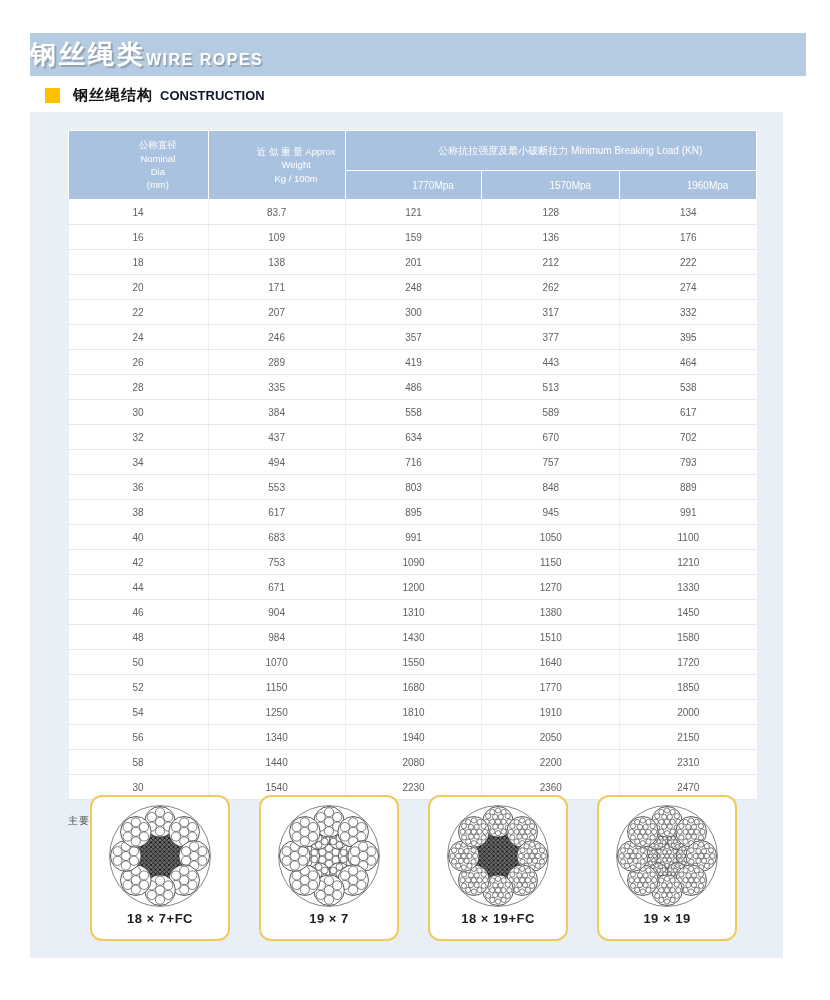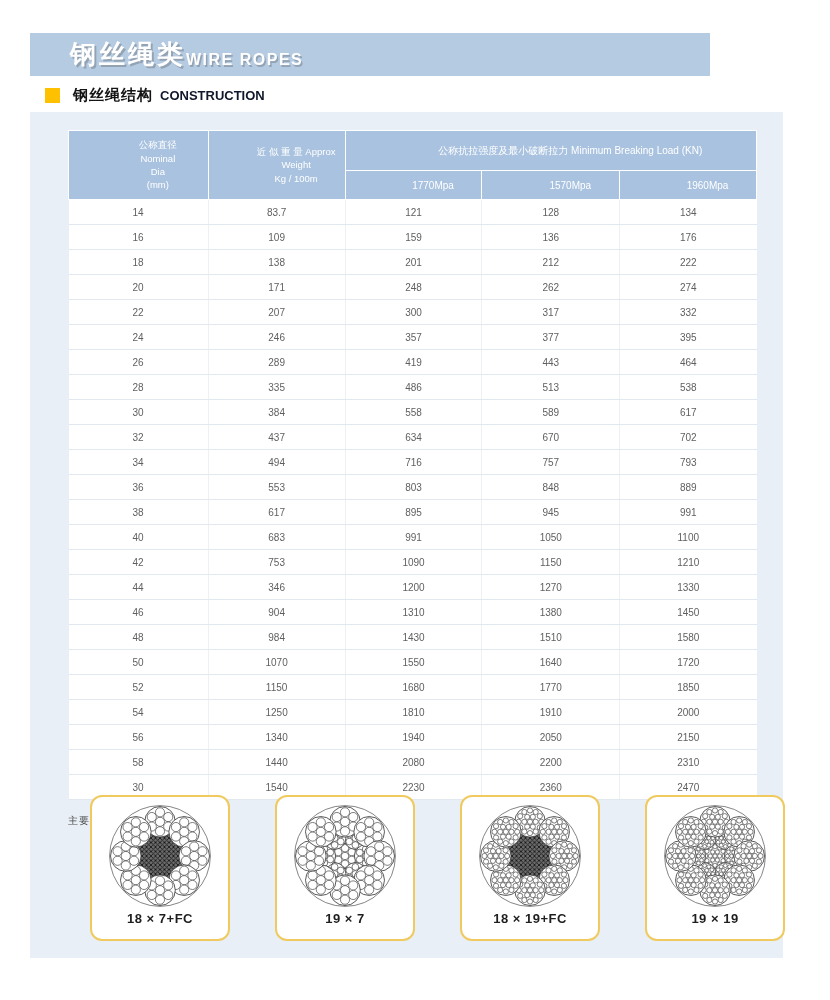--- a/index.html
+++ b/index.html
@@ -5,23 +5,23 @@
   html,body{margin:0;padding:0;}
   body{
     width:830px;height:1000px;background:#ffffff;
     font-family:"Liberation Sans",sans-serif;
     position:relative;overflow:hidden;
   }
   .page{position:relative;width:830px;height:1000px;background:#fff;}
 
   
   .title-band{
-    position:absolute;left:30px;top:33px;width:680px;height:43px;
+    position:absolute;left:30px;top:33px;width:776px;height:43px;
     background:var(--band_blue,#b5cbe2);
-    display:flex;align-items:center;box-sizing:border-box;padding-left:40px;
+    display:flex;align-items:center;box-sizing:border-box;
   }
   .title-cn{
     font-size:26px;font-weight:bold;color:#fff;letter-spacing:3px;
     text-shadow:2px 2px 0 #93a3b4;
   }
   .title-en{
     font-size:16px;font-weight:bold;color:#fff;letter-spacing:1.5px;
     margin-left:0;margin-top:10px;text-shadow:1.5px 1.5px 0 #93a3b4;
   }
 
@@ -49,21 +49,21 @@
   .pre{white-space:pre-line;}
   tbody td{
     background:#fff;height:22px;font-size:10px;color:#5f5f5f;text-align:center;
     border-bottom:1px solid #e2e8f0;border-left:1px solid #edf1f6;
   }
   tbody tr td:first-child{border-left:none;}
 
   .footnote{margin-top:14px;font-size:10px;color:#4a4a4a;letter-spacing:1px;}
 
   
-  .cards{position:absolute;left:90px;top:795px;display:flex;gap:45px;}
+  .cards{position:absolute;left:90px;top:795px;display:flex;gap:29px;}
   .card{
     width:140px;height:146px;background:#fff;
     border:2px solid var(--card_border,#f0ca5e);border-radius:12px;
     box-sizing:border-box;display:flex;flex-direction:column;align-items:center;
     padding-top:5px;
   }
   .card svg{width:108px;height:108px;display:block;}
   .card-label{font-size:13px;font-weight:bold;color:#1e1e1e;margin-top:1px;letter-spacing:0.5px;}
 </style>
 </head>
@@ -208,21 +208,21 @@
           </tr>
           <tr>
             <td>42</td>
             <td>753</td>
             <td>1090</td>
             <td>1150</td>
             <td>1210</td>
           </tr>
           <tr>
             <td>44</td>
-            <td>346</td>
+            <td>671</td>
             <td>1200</td>
             <td>1270</td>
             <td>1330</td>
           </tr>
           <tr>
             <td>46</td>
             <td>904</td>
             <td>1310</td>
             <td>1380</td>
             <td>1450</td>

